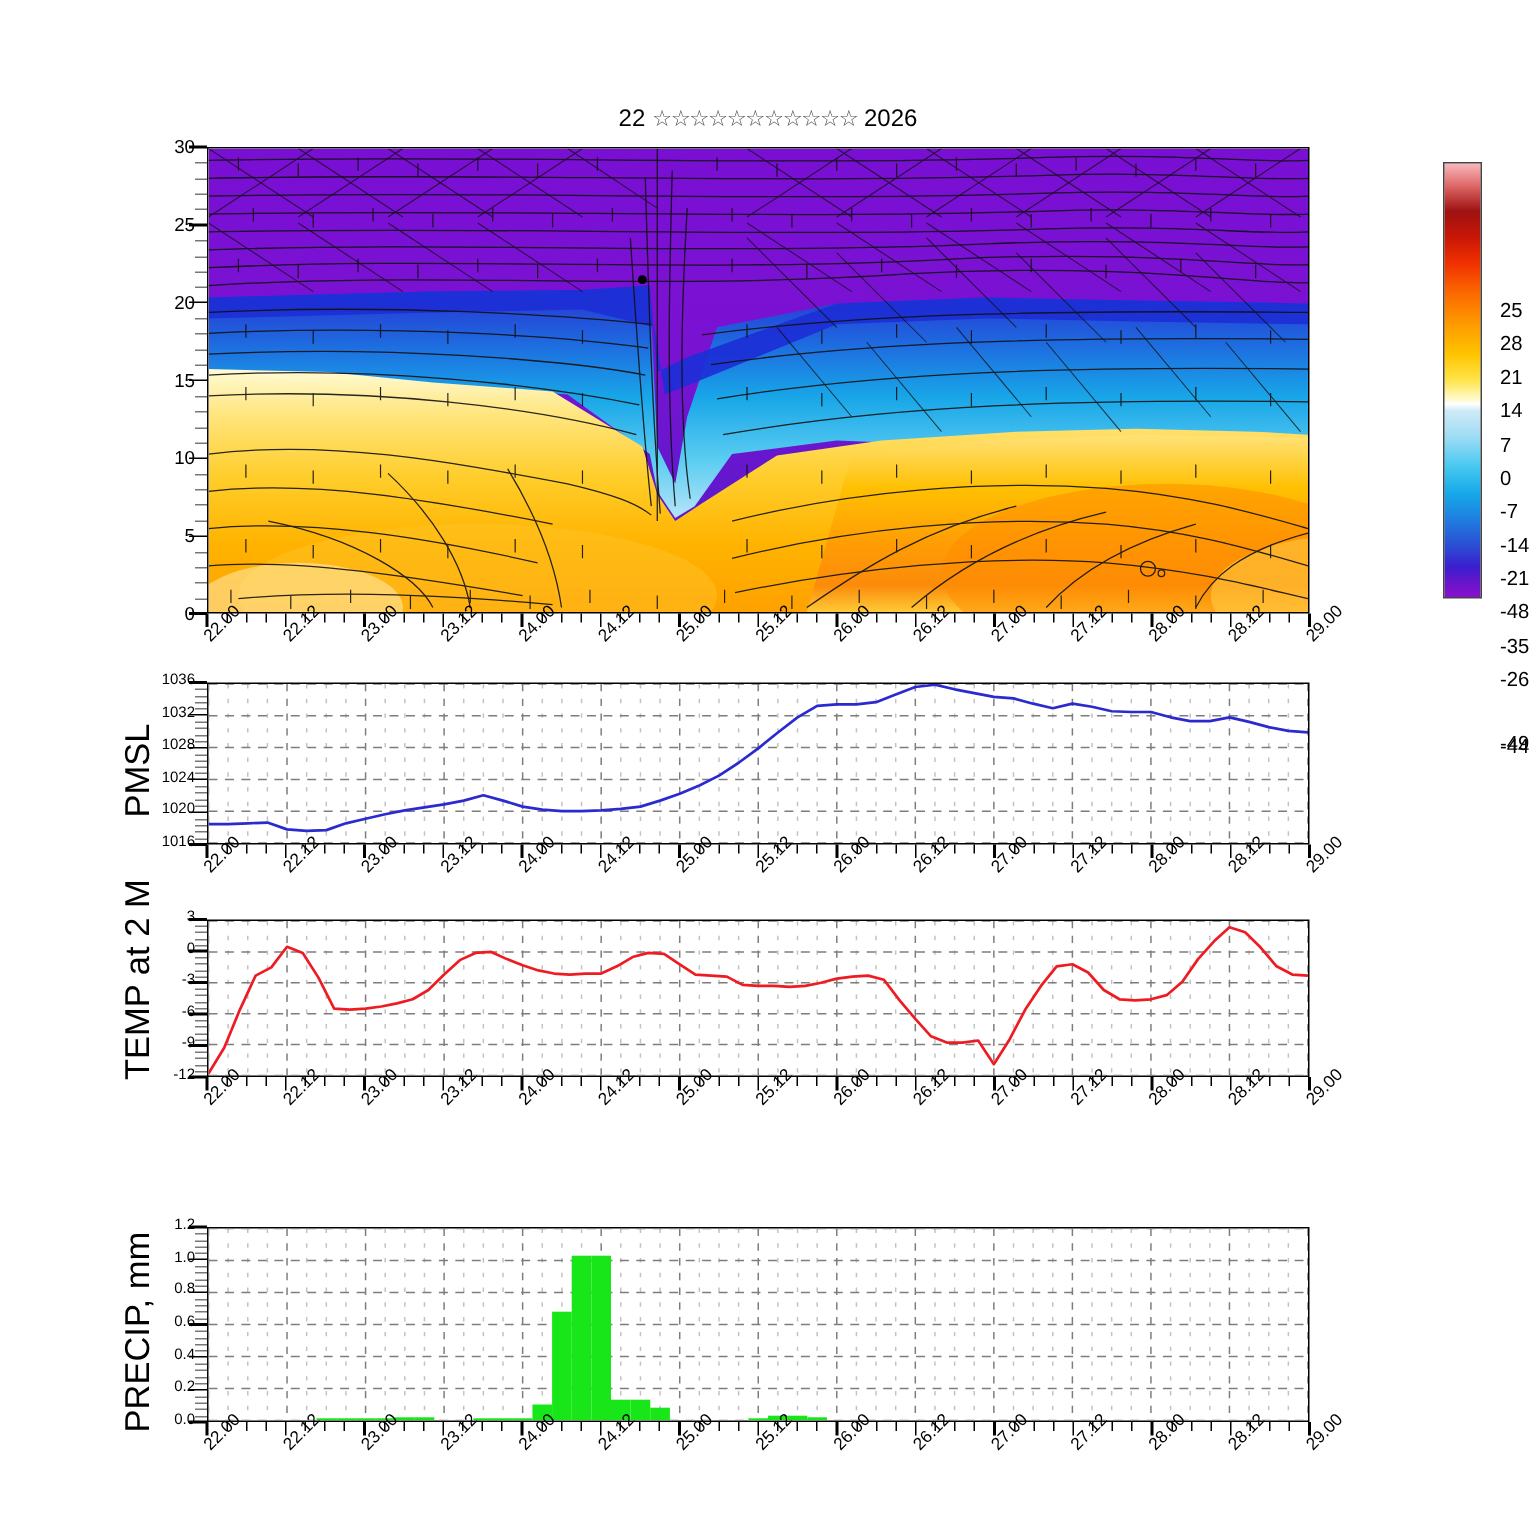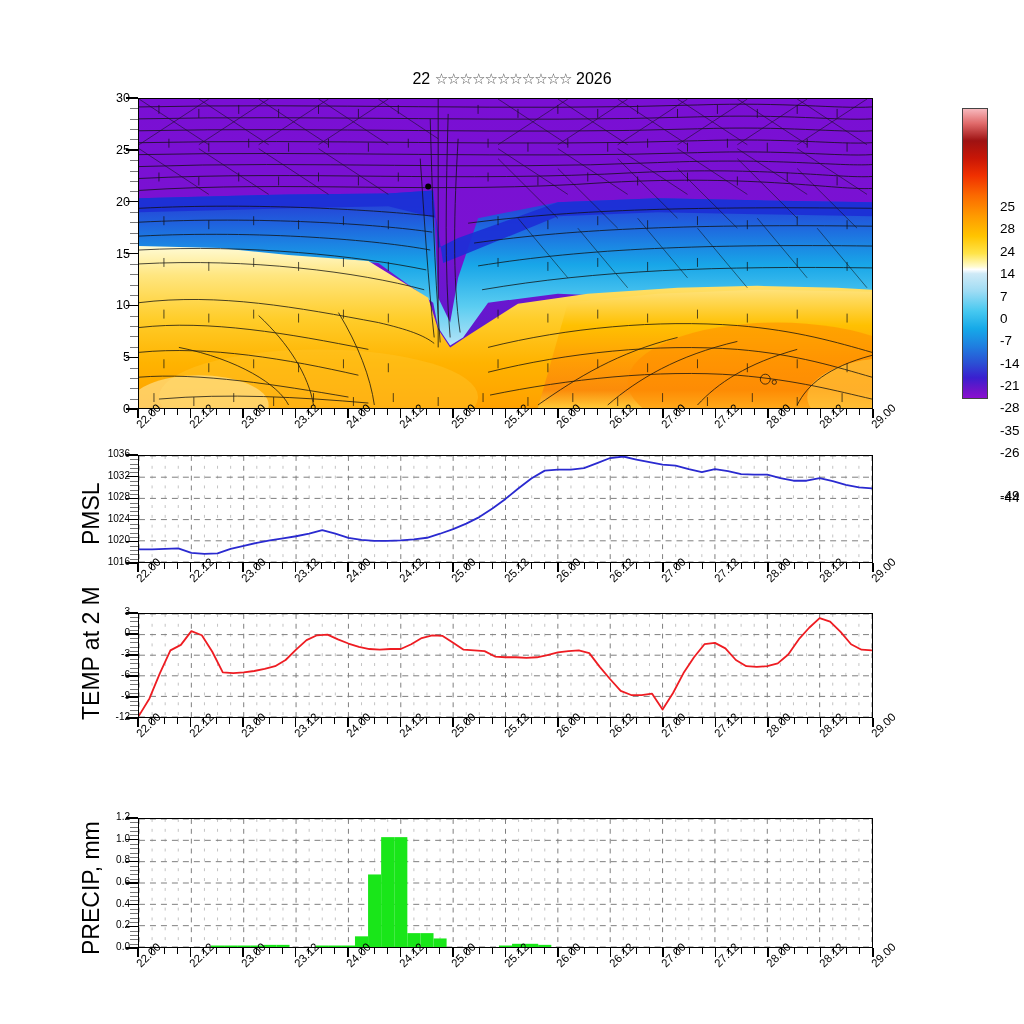--- a/index.html
+++ b/index.html
@@ -351,28 +351,28 @@
       <div class="xtickmin" style="left: 859.375px; top: 409px; height: 5.58px;"></div>
       <div class="xlabel" style="left: 816.5px; top: 422px;">28.12</div>
       <div class="xtickmaj" style="left: 872.3px; top: 409px; height: 9px;"></div>
       <div class="xlabel" style="left: 869px; top: 422px;">29.00</div>
     </div>
 
   <div id="cbar"></div>
   <div id="cbar-labels">
       <div class="cblab" style="top: 99px;">25</div>
       <div class="cblab" style="top: 121.385px;">28</div>
-      <div class="cblab" style="top: 143.769px;">24</div>
+      <div class="cblab" style="top: 143.769px;">21</div>
       <div class="cblab" style="top: 166.154px;">14</div>
       <div class="cblab" style="top: 188.538px;">7</div>
       <div class="cblab" style="top: 210.923px;">0</div>
       <div class="cblab" style="top: 233.308px;">-7</div>
       <div class="cblab" style="top: 255.692px;">-14</div>
       <div class="cblab" style="top: 278.077px;">-21</div>
-      <div class="cblab" style="top: 300.462px;">-28</div>
+      <div class="cblab" style="top: 300.462px;">-48</div>
       <div class="cblab" style="top: 322.846px;">-35</div>
       <div class="cblab" style="top: 345.231px;">-26</div>
       <div class="cblab" style="top: 388px;">-49</div>
       <div class="cblab" style="top: 390px;">-44</div>
     </div>
 
   <div class="sidecap" id="cap-pmsl" style="left: 78px; top: 545px;">PMSL</div>
   <div class="plotbox" id="pmsl-box" style="left: 138px; top: 455px; width: 735px; height: 108px;">
     <svg class="trace" id="pmsl-svg" viewBox="0 0 735 108" preserveAspectRatio="none">
         <g>

